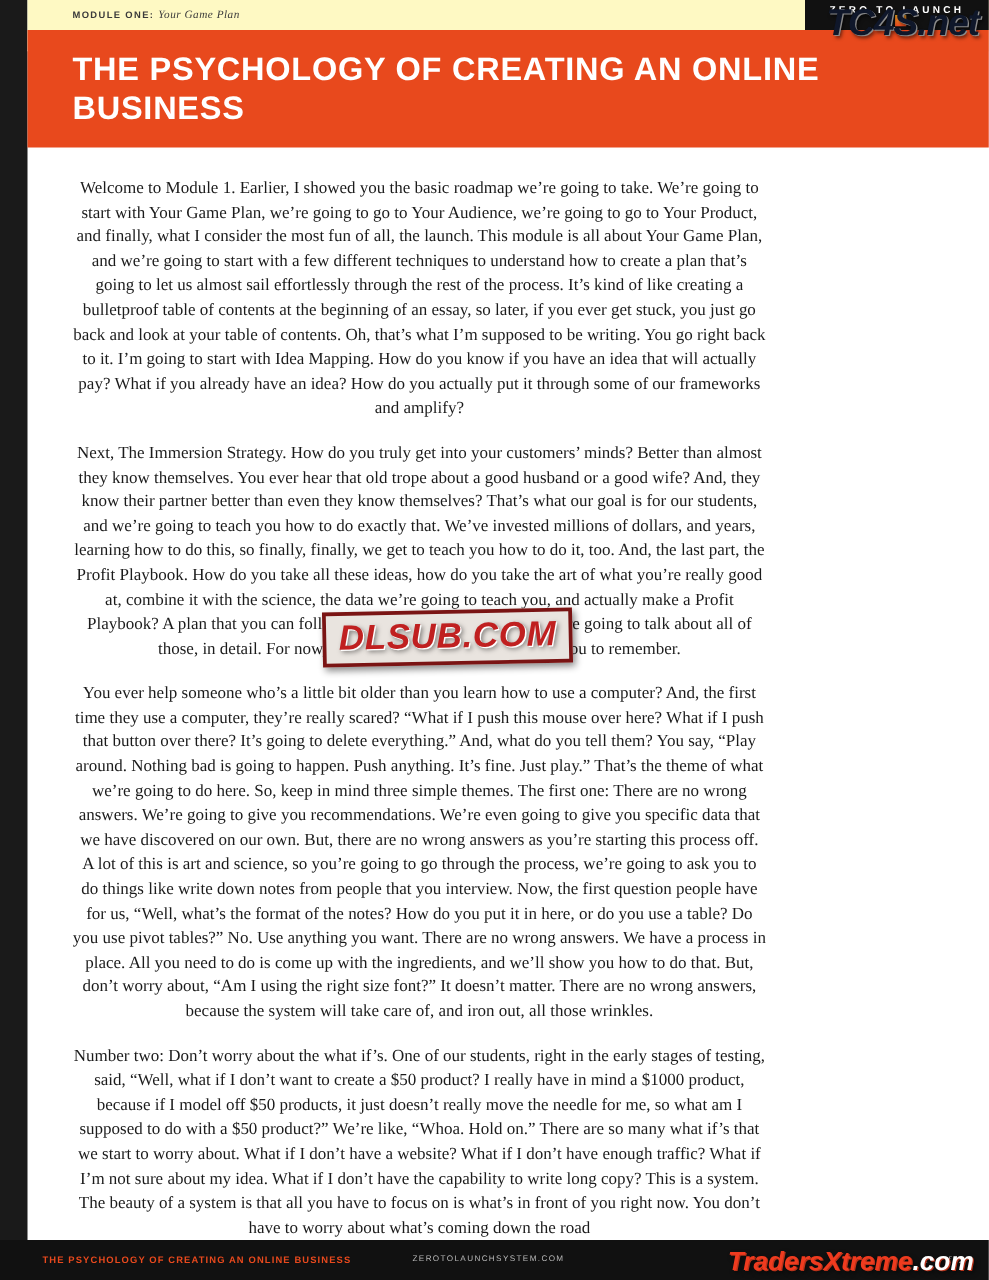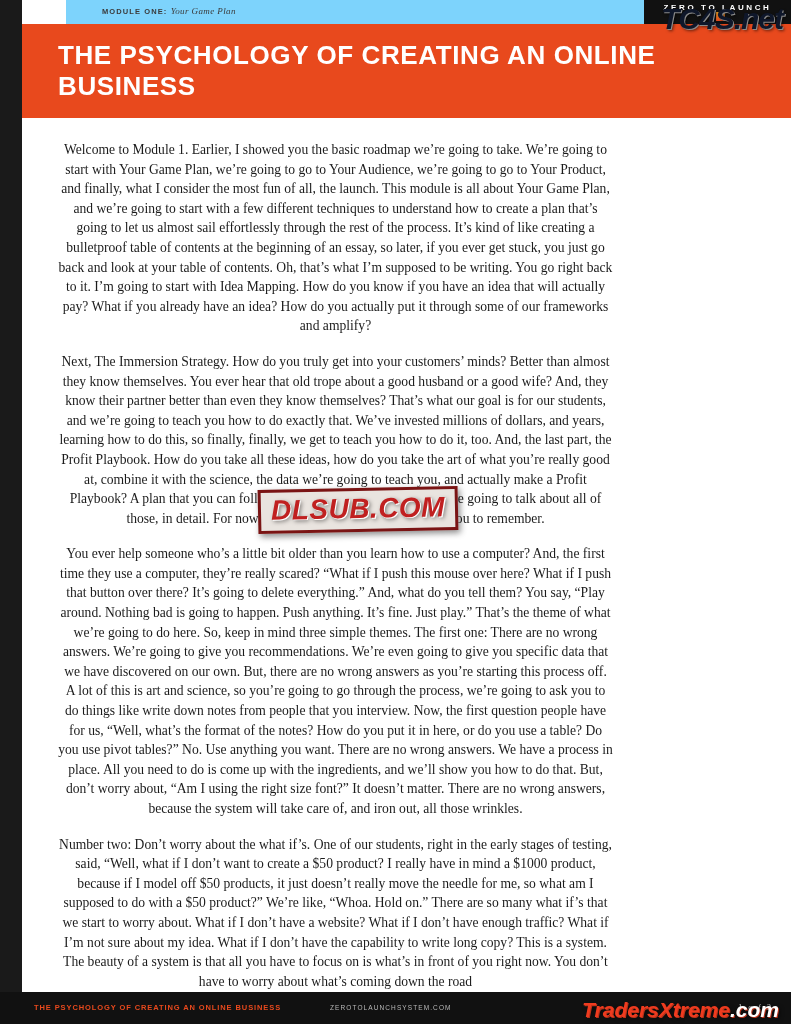--- a/index.html
+++ b/index.html
@@ -27,23 +27,22 @@
     width: 22px;
     height: 1024px;
     background: #1a1a1a;
   }
   
   .topbar {
     position: absolute;
     left: 22px; top: 0;
     right: 0;
     height: 41px;
-    background: #7dd3fc;
+    background: #fef9c3;
     border-bottom: 1px solid #e6e6e6;
-    margin-left: 44px;
   }
   .topbar-inner {
     position: relative;
     height: 24px;
     display: flex;
     align-items: center;
   }
   .module-label {
     position: absolute;
     left: 36px;

